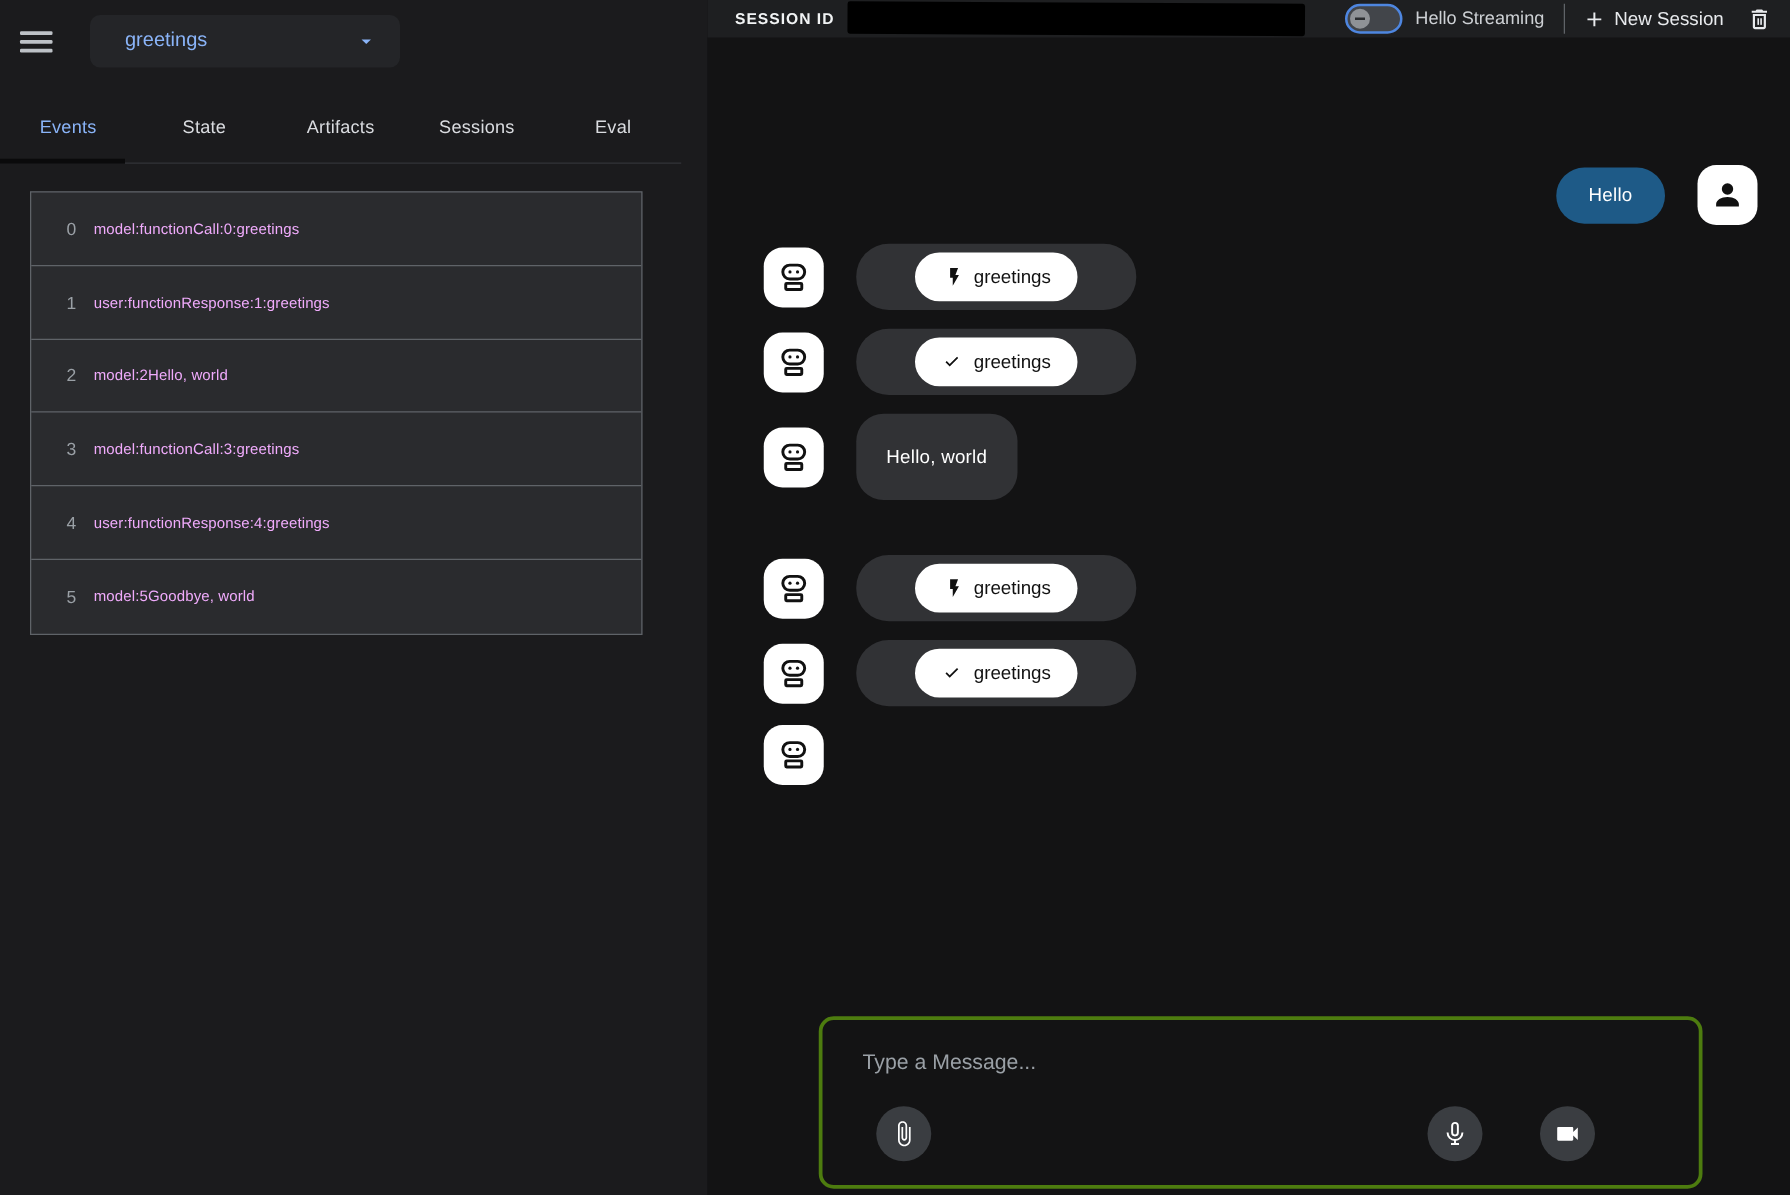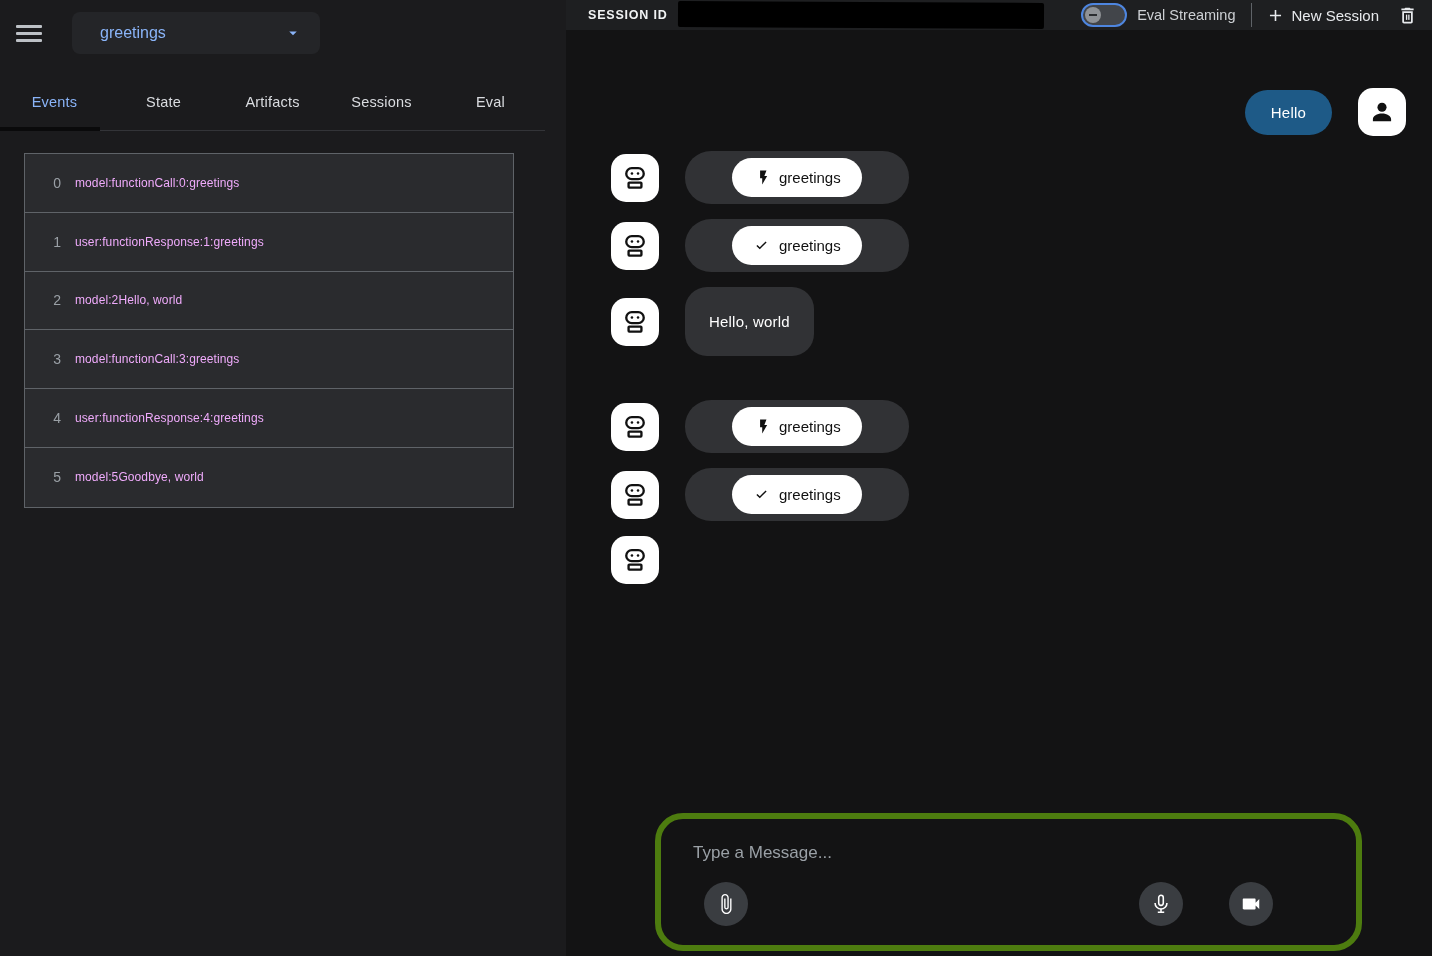--- a/index.html
+++ b/index.html
@@ -24,21 +24,21 @@
   .tab.active::after { content:""; position:absolute; left:0; right:9px; bottom:-1px; height:4px; background:#0a0a0b; }
 
   .conv-heading { color:#c6c9c7; font-size:14.5px; font-weight:700; margin:30px 0 0 24px; letter-spacing:.2px; }
   .event-list { margin:22px 0 0 24px; width:490px; border:1px solid #5f6368; background:#2a2b2e; }
   .event-row { height:58.8px; display:flex; align-items:center; padding-left:22px; border-bottom:1px solid #5f6368; cursor:pointer; }
   .event-row:last-child { border-bottom:none; }
   .event-row .idx { color:#9aa0a6; font-size:14px; width:14px; text-align:right; }
   .event-row .lbl { color:#f0abfc; font-size:12px; margin-left:14px; letter-spacing:.1px; }
 
   
-  .main { flex:1; display:flex; flex-direction:column; background:#131314; position:relative; }
+  .main { flex:1; display:flex; flex-direction:column; background:#131314; position:relative;gap:44px; }
   .main-header { height:30px; background:#1e1f21; display:flex; align-items:center; padding:0 10px 0 22px; flex:0 0 30px; }
   .session-label { color:#f1f3f4; font-size:12.5px; font-weight:700; letter-spacing:.8px; }
   .redaction { width:366px; height:26px; background:#000; margin-left:10px; transform:rotate(.3deg); border-radius:2px; }
   .header-right { margin-left:auto; display:flex; align-items:center; }
   .toggle { width:46px; height:24px; border:2px solid #4e86e0; border-radius:13px; background:#42454a;
     position:relative; cursor:pointer; flex:0 0 46px; }
   .toggle .thumb { position:absolute; left:2px; top:2px; width:16px; height:16px; border-radius:50%; background:#8f9296; }
   .toggle .thumb::after { content:""; position:absolute; left:4px; top:7px; width:8px; height:2px; background:#2b2d30; }
   .toggle-label { color:#cdd0d4; font-size:14.5px; margin-left:10px; }
   .vdivider { width:1px; height:24px; background:#5f6368; margin:0 14px 0 16px; }
@@ -53,22 +53,22 @@
     display:flex; align-items:center; justify-content:center; flex:0 0 48px; }
   .boticon { width:48px; height:48px; background:#fff; border-radius:15px; margin-right:26px;
     display:flex; align-items:center; justify-content:center; flex:0 0 48px; }
   .bubble-bot { background:#313235; color:#fff; font-size:15px; padding:26px 24px; border-radius:22px; letter-spacing:.2px; }
   .bubble-chipwrap { background:#313235; border-radius:26px; padding:7px 47px; }
   .chip { background:#fff; color:#111; border-radius:20px; height:39px; display:flex; align-items:center;
     gap:9px; padding:0 21px; font-size:15px; cursor:pointer; }
   .spacer-block { height:14px; flex:0 0 14px; }
 
   
-  .composer { margin:auto 70px 5px 89px; width:707px; height:138px; border:6px solid #4d7c0f;
-    border-radius:28px; position:relative; flex:0 0 138px; }
+  .composer { margin:auto 70px 5px 89px; width:707px; height:138px; border:3px solid #4d7c0f;
+    border-radius:12px; position:relative; flex:0 0 138px; }
   .composer textarea { position:absolute; top:24px; left:32px; right:32px; height:40px; background:transparent;
     border:none; outline:none; resize:none; color:#e8eaed; font-size:17px; font-family:"Liberation Sans", sans-serif; }
   .composer textarea::placeholder { color:#9aa0a6; }
   .composer-icons { position:absolute; left:0; right:0; bottom:19px; display:flex; align-items:center; padding:0 83px 0 43px; }
   .icon-circle { width:44px; height:44px; border-radius:50%; background:#3a3d41; display:flex; align-items:center;
     justify-content:center; cursor:pointer; }
   .icon-circle.mic { margin-left:auto; }
   .icon-circle.cam { margin-left:46px; }
 </style>
 </head>
@@ -132,21 +132,21 @@
 
   <div class="main">
 
     <div class="main-header">
       <span class="session-label">SESSION ID</span>
       <div class="redaction"></div>
       <div class="header-right">
         <div class="toggle">
           <div class="thumb"></div>
         </div>
-        <span class="toggle-label">Eval Streaming</span>
+        <span class="toggle-label">Hello Streaming</span>
         <div class="vdivider"></div>
         <div class="new-session">
           <svg width="19" height="19" viewBox="0 0 24 24">
               <path d="M19 13h-6v6h-2v-6H5v-2h6V5h2v6h6v2z" fill="#e8eaed"></path>
             </svg>
           <span>New Session</span>
         </div>
         <div class="trash-btn">
           <svg width="21" height="21" viewBox="0 0 24 24" fill="#e8eaed">
               <path d="M16 9v10H8V9h8m-1.5-6h-5l-1 1H5v2h14V4h-3.5l-1-1zM18 7H6v12c0 1.1.9 2 2 2h8c1.1 0 2-.9 2-2V7z"></path>

